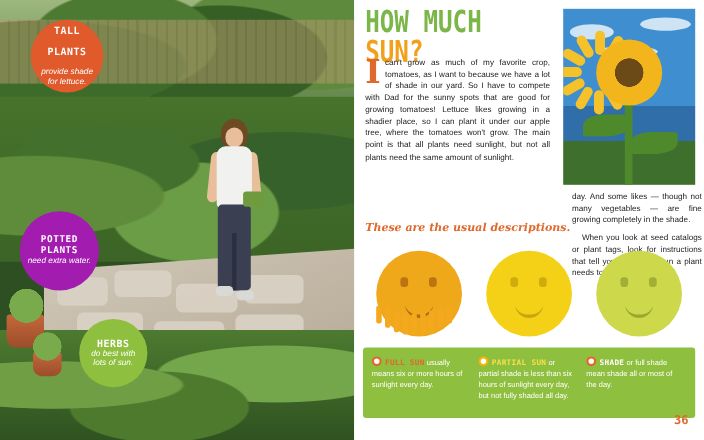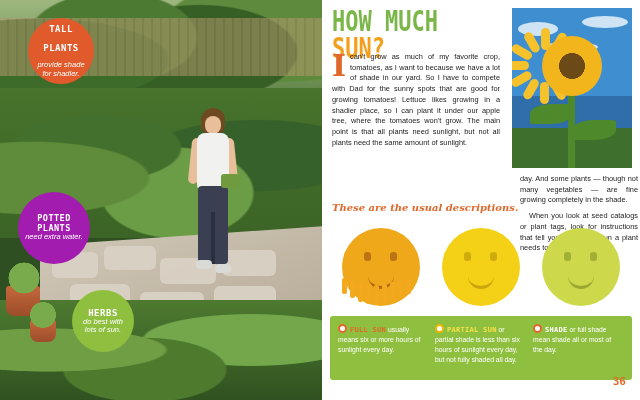--- a/index.html
+++ b/index.html
@@ -212,21 +212,21 @@
       <div class="g-pants"></div>
       <div class="g-leg-gap"></div>
       <div class="g-shoe-l"></div>
       <div class="g-shoe-r"></div>
       <div class="g-basket"></div>
     </div>
 
     <div class="callout c-tall">
       <div class="big">TALL</div>
       <div class="big">PLANTS</div>
-      <div class="sml">provide shade for shadier.</div>
+      <div class="sml">provide shade for lettuce.</div>
     </div>
 
     <div class="callout c-pot">
       <div class="big">POTTED</div>
       <div class="big">PLANTS</div>
       <div class="sml">need extra water.</div>
     </div>
 
     <div class="callout c-herb">
       <div class="big">HERBS</div>
@@ -262,21 +262,21 @@
       <div class="headline">
         <div>HOW MUCH</div>
         <div class="sun-word">SUN?</div>
       </div>
 
       <div class="body-col">
         <p class="first"><span class="dropcap">I</span><span>can't grow as much of my favorite crop, tomatoes, as I want to because we have a lot of shade in our yard. So I have to compete with Dad for the sunny spots that are good for growing tomatoes! Lettuce likes growing in a shadier place, so I can plant it under our apple tree, where the tomatoes won't grow. The main point is that all plants need sunlight, but not all plants need the same amount of sunlight.</span></p>
       </div>
 
       <div class="col2">
-        <p class="first">day. And some plants — though not many vegetables — are fine growing completely in the shade.</p>
+        <p class="first">day. And some likes — though not many vegetables — are fine growing completely in the shade.</p>
         <p>When you look at seed catalogs or plant tags, look for instructions that tell you how much sun a plant needs to grow well.</p>
       </div>
 
       <div class="usual">These are the usual descriptions.</div>
 
       <div class="suns-row">
 
         <div class="sunfig sun1">
           <div class="sf-eye" style="left:22px;top:24px;"></div>
           <div class="sf-eye" style="left:48px;top:24px;"></div>

